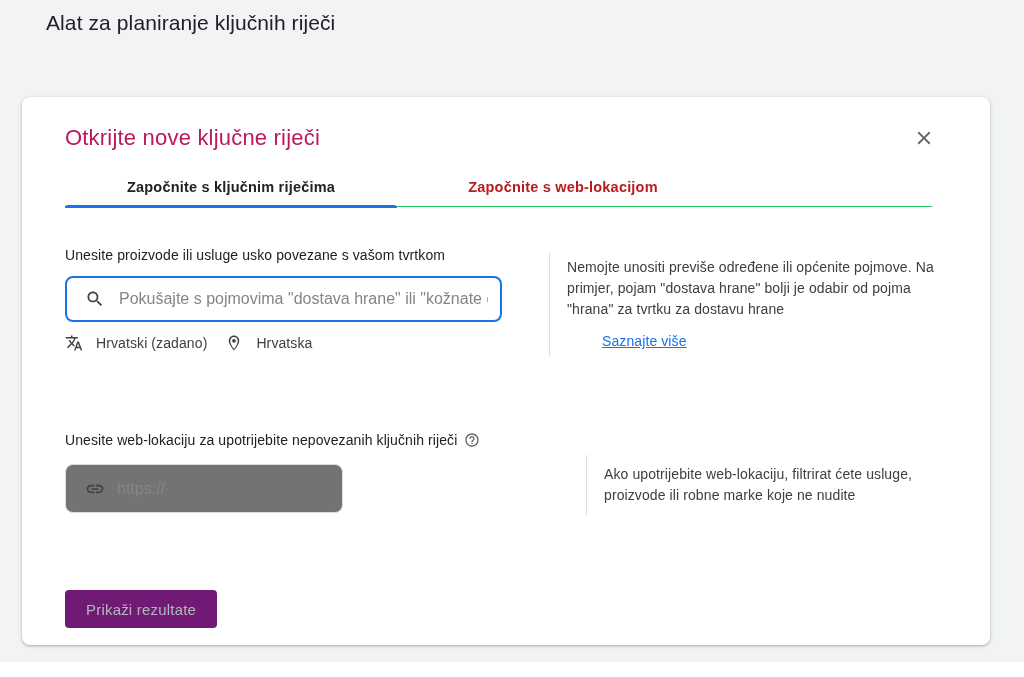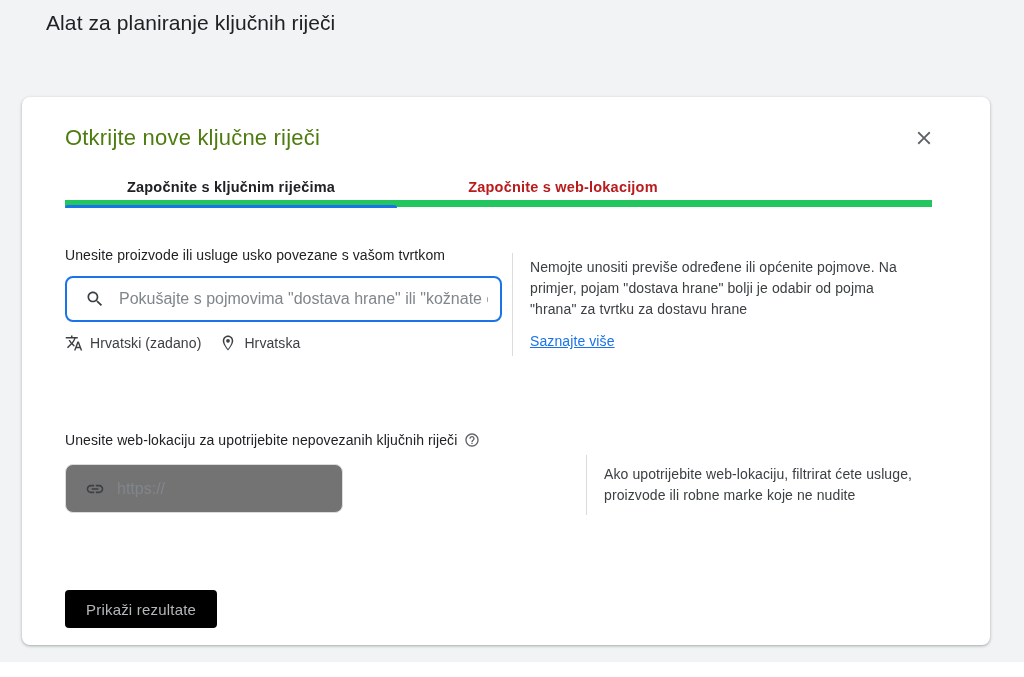--- a/index.html
+++ b/index.html
@@ -18,30 +18,30 @@
     position: absolute; left: 0; top: 662px; width: 1024px; height: 15px;
     background: #ffffff;
   }
   .card {
     position: absolute; left: 22px; top: 97px; width: 968px; height: 548px;
     background: #ffffff; border-radius: 8px;
     box-shadow: 0 1px 2px rgba(60,64,67,.25), 0 1px 3px 1px rgba(60,64,67,.12);
   }
   .card-title {
     position: absolute; left: 43px; top: 28px;
-    font-size: 22px; color: #4d7c0f; letter-spacing: .2px;
+    font-size: 22px; color: #be185d; letter-spacing: .2px;
   }
   .close-btn {
     position: absolute; left: 887px; top: 26px; width: 30px; height: 30px;
     background: none; border: none; cursor: pointer;
     display: flex; align-items: center; justify-content: center; color: #5f6368;
   }
   .tabs {
     position: absolute; left: 43px; top: 70px; width: 867px; height: 40px;
-    display: flex; border-bottom: 7px solid #22c55e;
+    display: flex; border-bottom: 1px solid #22c55e;
   }
   .tab {
     width: 332px; height: 40px; background: none; border: none; cursor: pointer;
     display: flex; align-items: center; justify-content: center;
     font-family: "Liberation Sans", sans-serif;
     font-size: 14.5px; letter-spacing: .2px; position: relative;
   }
   .tab.active { color: #202124; font-weight: bold; }
   .tab.active::after {
     content: ""; position: absolute; left: 0; right: 0; bottom: -1px; height: 3px;
@@ -68,39 +68,39 @@
   .text-input {
     border: none; outline: none; flex: 1 1 auto; min-width: 0;
     font-family: "Liberation Sans", sans-serif; font-size: 16px; color: #202124;
     background: transparent;
   }
   .text-input::placeholder { color: #80868b; opacity: 1; }
   .meta-row {
     position: absolute; left: 43px; top: 237px; display: flex; align-items: center; gap: 18px;
   }
   .meta-chip {
-    display: flex; align-items: center; gap: 7px; background: none; border: none;
+    display: flex; align-items: center; gap: 13px; background: none; border: none;
     cursor: pointer; font-family: "Liberation Sans", sans-serif;
     font-size: 14px; color: #3c4043; padding: 0; letter-spacing: .1px;
   }
   .meta-chip .icon { display: flex; color: #3c4043; }
   .hint-panel {
     position: absolute; border-left: 1px solid #dadce0;
     font-size: 14px; line-height: 21px; color: #3c4043; letter-spacing: .1px;
   }
-  .hint-keywords { left: 490px; top: 156px; width: 404px; padding: 4px 0 4px 17px; }
+  .hint-keywords { left: 527px; top: 156px; width: 404px; padding: 4px 0 4px 17px; }
   .hint-site { left: 524px; top: 358px; width: 360px; padding: 9px 0 9px 17px; margin-left: 40px; }
   .learn-more {
     display: inline-block; margin-top: 11px; font-size: 14px; color: #1a73e8;
-    text-decoration: underline; cursor: pointer;
+    text-decoration: underline; cursor: pointer; margin-left: 35px;
   }
   .help-icon { display: flex; color: #5f6368; cursor: pointer; }
   .submit-btn {
     position: absolute; left: 43px; top: 493px; height: 38px; padding: 0 21px;
-    background: #000000; border: none; border-radius: 4px;
+    background: #701a75; border: none; border-radius: 4px;
     font-family: "Liberation Sans", sans-serif; font-size: 15px; color: #b4b7ba;
     letter-spacing: .2px; cursor: default;
   }
   svg { display: block; }
 </style>
 </head>
 <body>
 
 <div class="page-title">Alat za planiranje ključnih riječi</div>
 

